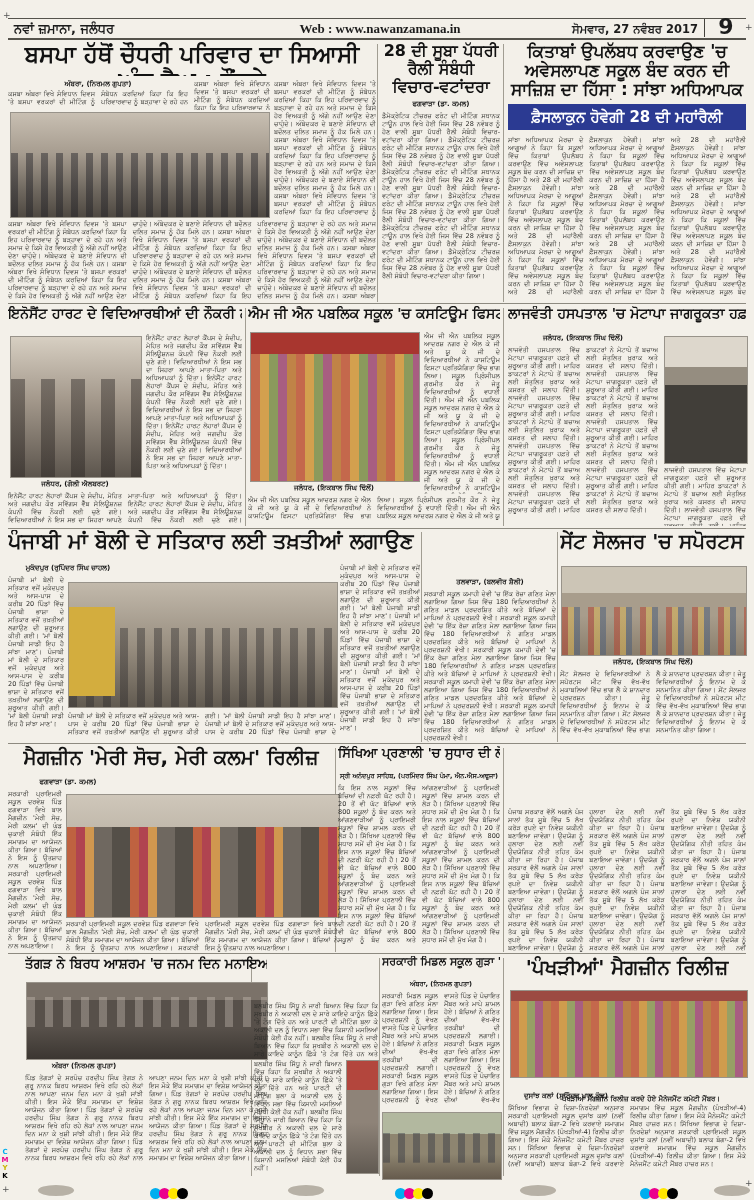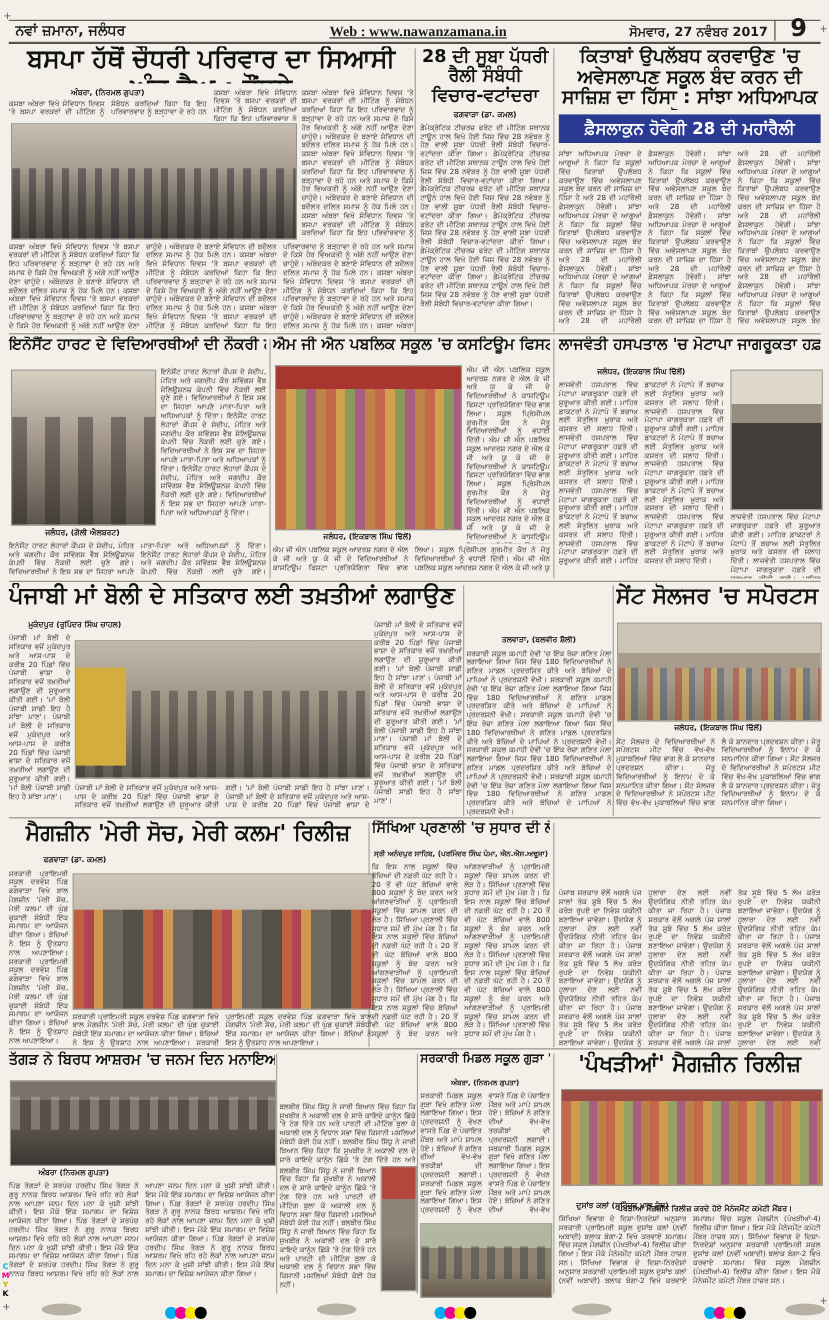--- a/index.html
+++ b/index.html
@@ -12,21 +12,21 @@
   .hl{font-weight:700;color:#121212;text-align:center;line-height:1.12;overflow:hidden;}
   .body{font-size:6.5px;line-height:8px;text-align:justify;color:#2b2b28;overflow:hidden;word-break:break-word;}
   .cols2{column-count:2;column-gap:6px;}
   .cols3{column-count:3;column-gap:6px;}
   .dl{font-size:7px;font-weight:700;text-align:center;color:#111;overflow:hidden;white-space:nowrap;}
   .cap{font-size:7px;font-weight:700;text-align:center;color:#111;overflow:hidden;white-space:nowrap;}
   .photo{position:absolute;border:1px solid #98938a;}
   .banner{position:absolute;background:#2b3a92;color:#fff;font-weight:700;text-align:center;
           display:flex;align-items:center;justify-content:center;overflow:hidden;}
   .mast-paper{font-size:13px;font-weight:700;}
-  .mast-web{font-size:13px;font-weight:700;font-family:"Liberation Serif",serif;text-decoration:underline;}
+  .mast-web{font-size:13px;font-weight:700;font-family:"Liberation Serif",serif;}
   .mast-date{font-size:11.5px;font-weight:700;}
   .mast-num{font-size:22px;font-weight:700;text-align:center;}
   .plus{position:absolute;font-size:9px;color:#555;}
   .regletters{position:absolute;font-size:7px;font-weight:700;line-height:8px;text-align:center;width:8px;}
   .ellipse{position:absolute;width:36px;height:11px;border-radius:50%;background:#b7b1a6;}
   .dot{width:11px;height:11px;border-radius:50%;display:inline-block;margin-right:-2px;}
   .cmyk{position:absolute;height:12px;}
   
   .ph-a{background:repeating-linear-gradient(90deg,rgba(30,30,36,.45) 0 7px,rgba(255,255,255,0) 7px 15px) 0 100%/100% 62% no-repeat,
         linear-gradient(180deg,#c8bfb2 0%,#a79d90 38%,#6e675e 75%,#4e4841 100%);}
@@ -165,21 +165,21 @@
   <div class="a" style="left:338px;top:746px;width:162px;height:206px;">
     <div class="a hl" style="left:0;top:0;width:162px;height:22px;font-size:13px;white-space:nowrap;">ਸਿੱਖਿਆ ਪ੍ਰਣਾਲੀ 'ਚ ਸੁਧਾਰ ਦੀ ਲੋੜ : ਖੱਟੜਾ</div>
     <div class="a dl" style="left:0;top:26px;width:162px;font-size:6.5px;">ਸ੍ਰੀ ਅਨੰਦਪੁਰ ਸਾਹਿਬ, (ਪਰਮਿੰਦਰ ਸਿੰਘ ਪੰਮਾ, ਐਨ.ਐਸ.ਅਢੂਜਾ)</div>
     <div class="a body cols2" style="left:0;top:38px;width:162px;height:168px;">ਕਿ ਇਸ ਨਾਲ ਸਕੂਲਾਂ ਵਿੱਚ ਬੱਚਿਆਂ ਦੀ ਨਫ਼ਰੀ ਘੱਟ ਰਹੀ ਹੈ। 20 ਤੋਂ ਵੀ ਘੱਟ ਬੱਚਿਆਂ ਵਾਲੇ 800 ਸਕੂਲਾਂ ਨੂੰ ਬੰਦ ਕਰਨ ਅਤੇ ਆਂਗਣਵਾੜੀਆਂ ਨੂੰ ਪ੍ਰਾਇਮਰੀ ਸਕੂਲਾਂ ਵਿੱਚ ਸ਼ਾਮਲ ਕਰਨ ਦੀ ਲੋੜ ਹੈ। ਸਿੱਖਿਆ ਪ੍ਰਣਾਲੀ ਵਿੱਚ ਸੁਧਾਰ ਸਮੇਂ ਦੀ ਮੁੱਖ ਮੰਗ ਹੈ। ਕਿ ਇਸ ਨਾਲ ਸਕੂਲਾਂ ਵਿੱਚ ਬੱਚਿਆਂ ਦੀ ਨਫ਼ਰੀ ਘੱਟ ਰਹੀ ਹੈ। 20 ਤੋਂ ਵੀ ਘੱਟ ਬੱਚਿਆਂ ਵਾਲੇ 800 ਸਕੂਲਾਂ ਨੂੰ ਬੰਦ ਕਰਨ ਅਤੇ ਆਂਗਣਵਾੜੀਆਂ ਨੂੰ ਪ੍ਰਾਇਮਰੀ ਸਕੂਲਾਂ ਵਿੱਚ ਸ਼ਾਮਲ ਕਰਨ ਦੀ ਲੋੜ ਹੈ। ਸਿੱਖਿਆ ਪ੍ਰਣਾਲੀ ਵਿੱਚ ਸੁਧਾਰ ਸਮੇਂ ਦੀ ਮੁੱਖ ਮੰਗ ਹੈ। ਕਿ ਇਸ ਨਾਲ ਸਕੂਲਾਂ ਵਿੱਚ ਬੱਚਿਆਂ ਦੀ ਨਫ਼ਰੀ ਘੱਟ ਰਹੀ ਹੈ। 20 ਤੋਂ ਵੀ ਘੱਟ ਬੱਚਿਆਂ ਵਾਲੇ 800 ਸਕੂਲਾਂ ਨੂੰ ਬੰਦ ਕਰਨ ਅਤੇ ਆਂਗਣਵਾੜੀਆਂ ਨੂੰ ਪ੍ਰਾਇਮਰੀ ਸਕੂਲਾਂ ਵਿੱਚ ਸ਼ਾਮਲ ਕਰਨ ਦੀ ਲੋੜ ਹੈ। ਸਿੱਖਿਆ ਪ੍ਰਣਾਲੀ ਵਿੱਚ ਸੁਧਾਰ ਸਮੇਂ ਦੀ ਮੁੱਖ ਮੰਗ ਹੈ। ਕਿ ਇਸ ਨਾਲ ਸਕੂਲਾਂ ਵਿੱਚ ਬੱਚਿਆਂ ਦੀ ਨਫ਼ਰੀ ਘੱਟ ਰਹੀ ਹੈ। 20 ਤੋਂ ਵੀ ਘੱਟ ਬੱਚਿਆਂ ਵਾਲੇ 800 ਸਕੂਲਾਂ ਨੂੰ ਬੰਦ ਕਰਨ ਅਤੇ ਆਂਗਣਵਾੜੀਆਂ ਨੂੰ ਪ੍ਰਾਇਮਰੀ ਸਕੂਲਾਂ ਵਿੱਚ ਸ਼ਾਮਲ ਕਰਨ ਦੀ ਲੋੜ ਹੈ। ਸਿੱਖਿਆ ਪ੍ਰਣਾਲੀ ਵਿੱਚ ਸੁਧਾਰ ਸਮੇਂ ਦੀ ਮੁੱਖ ਮੰਗ ਹੈ। ਕਿ ਇਸ ਨਾਲ ਸਕੂਲਾਂ ਵਿੱਚ ਬੱਚਿਆਂ ਦੀ ਨਫ਼ਰੀ ਘੱਟ ਰਹੀ ਹੈ। 20 ਤੋਂ ਵੀ ਘੱਟ ਬੱਚਿਆਂ ਵਾਲੇ 800 ਸਕੂਲਾਂ ਨੂੰ ਬੰਦ ਕਰਨ ਅਤੇ ਆਂਗਣਵਾੜੀਆਂ ਨੂੰ ਪ੍ਰਾਇਮਰੀ ਸਕੂਲਾਂ ਵਿੱਚ ਸ਼ਾਮਲ ਕਰਨ ਦੀ ਲੋੜ ਹੈ। ਸਿੱਖਿਆ ਪ੍ਰਣਾਲੀ ਵਿੱਚ ਸੁਧਾਰ ਸਮੇਂ ਦੀ ਮੁੱਖ ਮੰਗ ਹੈ।</div>
   </div>
 
   <div class="a" style="left:508px;top:746px;width:238px;height:206px;">
     <div class="a body cols3" style="left:0;top:62px;width:238px;height:144px;">ਪੰਜਾਬ ਸਰਕਾਰ ਵੱਲੋਂ ਅਗਲੇ ਪੰਜ ਸਾਲਾਂ ਤੱਕ ਸੂਬੇ ਵਿੱਚ 5 ਲੱਖ ਕਰੋੜ ਰੁਪਏ ਦਾ ਨਿਵੇਸ਼ ਯਕੀਨੀ ਬਣਾਇਆ ਜਾਵੇਗਾ। ਉਦਯੋਗ ਨੂੰ ਹੁਲਾਰਾ ਦੇਣ ਲਈ ਨਵੀਂ ਉਦਯੋਗਿਕ ਨੀਤੀ ਤਹਿਤ ਕੰਮ ਕੀਤਾ ਜਾ ਰਿਹਾ ਹੈ। ਪੰਜਾਬ ਸਰਕਾਰ ਵੱਲੋਂ ਅਗਲੇ ਪੰਜ ਸਾਲਾਂ ਤੱਕ ਸੂਬੇ ਵਿੱਚ 5 ਲੱਖ ਕਰੋੜ ਰੁਪਏ ਦਾ ਨਿਵੇਸ਼ ਯਕੀਨੀ ਬਣਾਇਆ ਜਾਵੇਗਾ। ਉਦਯੋਗ ਨੂੰ ਹੁਲਾਰਾ ਦੇਣ ਲਈ ਨਵੀਂ ਉਦਯੋਗਿਕ ਨੀਤੀ ਤਹਿਤ ਕੰਮ ਕੀਤਾ ਜਾ ਰਿਹਾ ਹੈ। ਪੰਜਾਬ ਸਰਕਾਰ ਵੱਲੋਂ ਅਗਲੇ ਪੰਜ ਸਾਲਾਂ ਤੱਕ ਸੂਬੇ ਵਿੱਚ 5 ਲੱਖ ਕਰੋੜ ਰੁਪਏ ਦਾ ਨਿਵੇਸ਼ ਯਕੀਨੀ ਬਣਾਇਆ ਜਾਵੇਗਾ। ਉਦਯੋਗ ਨੂੰ ਹੁਲਾਰਾ ਦੇਣ ਲਈ ਨਵੀਂ ਉਦਯੋਗਿਕ ਨੀਤੀ ਤਹਿਤ ਕੰਮ ਕੀਤਾ ਜਾ ਰਿਹਾ ਹੈ। ਪੰਜਾਬ ਸਰਕਾਰ ਵੱਲੋਂ ਅਗਲੇ ਪੰਜ ਸਾਲਾਂ ਤੱਕ ਸੂਬੇ ਵਿੱਚ 5 ਲੱਖ ਕਰੋੜ ਰੁਪਏ ਦਾ ਨਿਵੇਸ਼ ਯਕੀਨੀ ਬਣਾਇਆ ਜਾਵੇਗਾ। ਉਦਯੋਗ ਨੂੰ ਹੁਲਾਰਾ ਦੇਣ ਲਈ ਨਵੀਂ ਉਦਯੋਗਿਕ ਨੀਤੀ ਤਹਿਤ ਕੰਮ ਕੀਤਾ ਜਾ ਰਿਹਾ ਹੈ। ਪੰਜਾਬ ਸਰਕਾਰ ਵੱਲੋਂ ਅਗਲੇ ਪੰਜ ਸਾਲਾਂ ਤੱਕ ਸੂਬੇ ਵਿੱਚ 5 ਲੱਖ ਕਰੋੜ ਰੁਪਏ ਦਾ ਨਿਵੇਸ਼ ਯਕੀਨੀ ਬਣਾਇਆ ਜਾਵੇਗਾ। ਉਦਯੋਗ ਨੂੰ ਹੁਲਾਰਾ ਦੇਣ ਲਈ ਨਵੀਂ ਉਦਯੋਗਿਕ ਨੀਤੀ ਤਹਿਤ ਕੰਮ ਕੀਤਾ ਜਾ ਰਿਹਾ ਹੈ। ਪੰਜਾਬ ਸਰਕਾਰ ਵੱਲੋਂ ਅਗਲੇ ਪੰਜ ਸਾਲਾਂ ਤੱਕ ਸੂਬੇ ਵਿੱਚ 5 ਲੱਖ ਕਰੋੜ ਰੁਪਏ ਦਾ ਨਿਵੇਸ਼ ਯਕੀਨੀ ਬਣਾਇਆ ਜਾਵੇਗਾ। ਉਦਯੋਗ ਨੂੰ ਹੁਲਾਰਾ ਦੇਣ ਲਈ ਨਵੀਂ ਉਦਯੋਗਿਕ ਨੀਤੀ ਤਹਿਤ ਕੰਮ ਕੀਤਾ ਜਾ ਰਿਹਾ ਹੈ। ਪੰਜਾਬ ਸਰਕਾਰ ਵੱਲੋਂ ਅਗਲੇ ਪੰਜ ਸਾਲਾਂ ਤੱਕ ਸੂਬੇ ਵਿੱਚ 5 ਲੱਖ ਕਰੋੜ ਰੁਪਏ ਦਾ ਨਿਵੇਸ਼ ਯਕੀਨੀ ਬਣਾਇਆ ਜਾਵੇਗਾ। ਉਦਯੋਗ ਨੂੰ ਹੁਲਾਰਾ ਦੇਣ ਲਈ ਨਵੀਂ ਉਦਯੋਗਿਕ ਨੀਤੀ ਤਹਿਤ ਕੰਮ ਕੀਤਾ ਜਾ ਰਿਹਾ ਹੈ। ਪੰਜਾਬ ਸਰਕਾਰ ਵੱਲੋਂ ਅਗਲੇ ਪੰਜ ਸਾਲਾਂ ਤੱਕ ਸੂਬੇ ਵਿੱਚ 5 ਲੱਖ ਕਰੋੜ ਰੁਪਏ ਦਾ ਨਿਵੇਸ਼ ਯਕੀਨੀ ਬਣਾਇਆ ਜਾਵੇਗਾ। ਉਦਯੋਗ ਨੂੰ ਹੁਲਾਰਾ ਦੇਣ ਲਈ ਨਵੀਂ ਉਦਯੋਗਿਕ ਨੀਤੀ ਤਹਿਤ ਕੰਮ ਕੀਤਾ ਜਾ ਰਿਹਾ ਹੈ।</div>
   </div>
 
-  <div class="a" style="left:8px;top:956px;width:242px;height:222px;">
+  <div class="a" style="left:25px;top:956px;width:242px;height:222px;">
     <div class="a hl" style="left:0;top:0;width:242px;height:22px;font-size:13.5px;white-space:nowrap;">ਤੱਗੜ ਨੇ ਬਿਰਧ ਆਸ਼ਰਮ 'ਚ ਜਨਮ ਦਿਨ ਮਨਾਇਆ</div>
     <div class="photo ph-m" style="left:1px;top:26px;width:240px;height:76px;"></div>
     <div class="a dl" style="left:0;top:106px;width:118px;text-align:center;">ਅੰਬਰਾ (ਨਿਰਮਲ ਗੁਪਤਾ)</div>
     <div class="a body cols2" style="left:0;top:118px;width:242px;height:104px;">ਪਿੰਡ ਤੋਗੜਾਂ ਦੇ ਸਰਪੰਚ ਹਰਦੀਪ ਸਿੰਘ ਤੋਗੜ ਨੇ ਗੁਰੂ ਨਾਨਕ ਬਿਰਧ ਆਸ਼ਰਮ ਵਿਖੇ ਰਹਿ ਰਹੇ ਲੋਕਾਂ ਨਾਲ ਆਪਣਾ ਜਨਮ ਦਿਨ ਮਨਾ ਕੇ ਖੁਸ਼ੀ ਸਾਂਝੀ ਕੀਤੀ। ਇਸ ਮੌਕੇ ਇੱਕ ਸਮਾਗਮ ਦਾ ਵਿਸ਼ੇਸ਼ ਆਯੋਜਨ ਕੀਤਾ ਗਿਆ। ਪਿੰਡ ਤੋਗੜਾਂ ਦੇ ਸਰਪੰਚ ਹਰਦੀਪ ਸਿੰਘ ਤੋਗੜ ਨੇ ਗੁਰੂ ਨਾਨਕ ਬਿਰਧ ਆਸ਼ਰਮ ਵਿਖੇ ਰਹਿ ਰਹੇ ਲੋਕਾਂ ਨਾਲ ਆਪਣਾ ਜਨਮ ਦਿਨ ਮਨਾ ਕੇ ਖੁਸ਼ੀ ਸਾਂਝੀ ਕੀਤੀ। ਇਸ ਮੌਕੇ ਇੱਕ ਸਮਾਗਮ ਦਾ ਵਿਸ਼ੇਸ਼ ਆਯੋਜਨ ਕੀਤਾ ਗਿਆ। ਪਿੰਡ ਤੋਗੜਾਂ ਦੇ ਸਰਪੰਚ ਹਰਦੀਪ ਸਿੰਘ ਤੋਗੜ ਨੇ ਗੁਰੂ ਨਾਨਕ ਬਿਰਧ ਆਸ਼ਰਮ ਵਿਖੇ ਰਹਿ ਰਹੇ ਲੋਕਾਂ ਨਾਲ ਆਪਣਾ ਜਨਮ ਦਿਨ ਮਨਾ ਕੇ ਖੁਸ਼ੀ ਸਾਂਝੀ ਕੀਤੀ। ਇਸ ਮੌਕੇ ਇੱਕ ਸਮਾਗਮ ਦਾ ਵਿਸ਼ੇਸ਼ ਆਯੋਜਨ ਕੀਤਾ ਗਿਆ। ਪਿੰਡ ਤੋਗੜਾਂ ਦੇ ਸਰਪੰਚ ਹਰਦੀਪ ਸਿੰਘ ਤੋਗੜ ਨੇ ਗੁਰੂ ਨਾਨਕ ਬਿਰਧ ਆਸ਼ਰਮ ਵਿਖੇ ਰਹਿ ਰਹੇ ਲੋਕਾਂ ਨਾਲ ਆਪਣਾ ਜਨਮ ਦਿਨ ਮਨਾ ਕੇ ਖੁਸ਼ੀ ਸਾਂਝੀ ਕੀਤੀ। ਇਸ ਮੌਕੇ ਇੱਕ ਸਮਾਗਮ ਦਾ ਵਿਸ਼ੇਸ਼ ਆਯੋਜਨ ਕੀਤਾ ਗਿਆ। ਪਿੰਡ ਤੋਗੜਾਂ ਦੇ ਸਰਪੰਚ ਹਰਦੀਪ ਸਿੰਘ ਤੋਗੜ ਨੇ ਗੁਰੂ ਨਾਨਕ ਬਿਰਧ ਆਸ਼ਰਮ ਵਿਖੇ ਰਹਿ ਰਹੇ ਲੋਕਾਂ ਨਾਲ ਆਪਣਾ ਜਨਮ ਦਿਨ ਮਨਾ ਕੇ ਖੁਸ਼ੀ ਸਾਂਝੀ ਕੀਤੀ। ਇਸ ਮੌਕੇ ਇੱਕ ਸਮਾਗਮ ਦਾ ਵਿਸ਼ੇਸ਼ ਆਯੋਜਨ ਕੀਤਾ ਗਿਆ।</div>
   </div>
 
   <div class="a" style="left:254px;top:956px;width:124px;height:222px;">
     <div class="a body" style="left:0;top:46px;width:124px;height:56px;">ਬਲਬੀਰ ਸਿੰਘ ਸਿੱਧੂ ਨੇ ਜਾਰੀ ਬਿਆਨ ਵਿੱਚ ਕਿਹਾ ਕਿ ਸੁਖਬੀਰ ਨੇ ਅਕਾਲੀ ਦਲ ਦੇ ਸਾਰੇ ਕਾਇਦੇ ਕਾਨੂੰਨ ਛਿੱਕੇ 'ਤੇ ਟੰਗ ਦਿੱਤੇ ਹਨ ਅਤੇ ਪਾਰਟੀ ਦੀ ਮੀਟਿੰਗ ਬੁਲਾ ਕੇ ਅਕਾਲੀ ਦਲ ਨੂੰ ਵਿਧਾਨ ਸਭਾ ਵਿੱਚ ਕਿਸਾਨੀ ਮਸਲਿਆਂ ਸੰਬੰਧੀ ਕੋਈ ਹੱਕ ਨਹੀਂ। ਬਲਬੀਰ ਸਿੰਘ ਸਿੱਧੂ ਨੇ ਜਾਰੀ ਬਿਆਨ ਵਿੱਚ ਕਿਹਾ ਕਿ ਸੁਖਬੀਰ ਨੇ ਅਕਾਲੀ ਦਲ ਦੇ ਸਾਰੇ ਕਾਇਦੇ ਕਾਨੂੰਨ ਛਿੱਕੇ 'ਤੇ ਟੰਗ ਦਿੱਤੇ ਹਨ ਅਤੇ ਪਾਰਟੀ ਦੀ ਮੀਟਿੰਗ ਬੁਲਾ ਕੇ ਅਕਾਲੀ ਦਲ ਨੂੰ ਵਿਧਾਨ ਸਭਾ ਵਿੱਚ ਕਿਸਾਨੀ ਮਸਲਿਆਂ ਸੰਬੰਧੀ ਕੋਈ ਹੱਕ ਨਹੀਂ।</div>
     <div class="a body" style="left:0;top:104px;width:88px;height:118px;">ਬਲਬੀਰ ਸਿੰਘ ਸਿੱਧੂ ਨੇ ਜਾਰੀ ਬਿਆਨ ਵਿੱਚ ਕਿਹਾ ਕਿ ਸੁਖਬੀਰ ਨੇ ਅਕਾਲੀ ਦਲ ਦੇ ਸਾਰੇ ਕਾਇਦੇ ਕਾਨੂੰਨ ਛਿੱਕੇ 'ਤੇ ਟੰਗ ਦਿੱਤੇ ਹਨ ਅਤੇ ਪਾਰਟੀ ਦੀ ਮੀਟਿੰਗ ਬੁਲਾ ਕੇ ਅਕਾਲੀ ਦਲ ਨੂੰ ਵਿਧਾਨ ਸਭਾ ਵਿੱਚ ਕਿਸਾਨੀ ਮਸਲਿਆਂ ਸੰਬੰਧੀ ਕੋਈ ਹੱਕ ਨਹੀਂ। ਬਲਬੀਰ ਸਿੰਘ ਸਿੱਧੂ ਨੇ ਜਾਰੀ ਬਿਆਨ ਵਿੱਚ ਕਿਹਾ ਕਿ ਸੁਖਬੀਰ ਨੇ ਅਕਾਲੀ ਦਲ ਦੇ ਸਾਰੇ ਕਾਇਦੇ ਕਾਨੂੰਨ ਛਿੱਕੇ 'ਤੇ ਟੰਗ ਦਿੱਤੇ ਹਨ ਅਤੇ ਪਾਰਟੀ ਦੀ ਮੀਟਿੰਗ ਬੁਲਾ ਕੇ ਅਕਾਲੀ ਦਲ ਨੂੰ ਵਿਧਾਨ ਸਭਾ ਵਿੱਚ ਕਿਸਾਨੀ ਮਸਲਿਆਂ ਸੰਬੰਧੀ ਕੋਈ ਹੱਕ ਨਹੀਂ।</div>
     <div class="photo ph-n" style="left:92px;top:104px;width:31px;height:112px;"></div>

